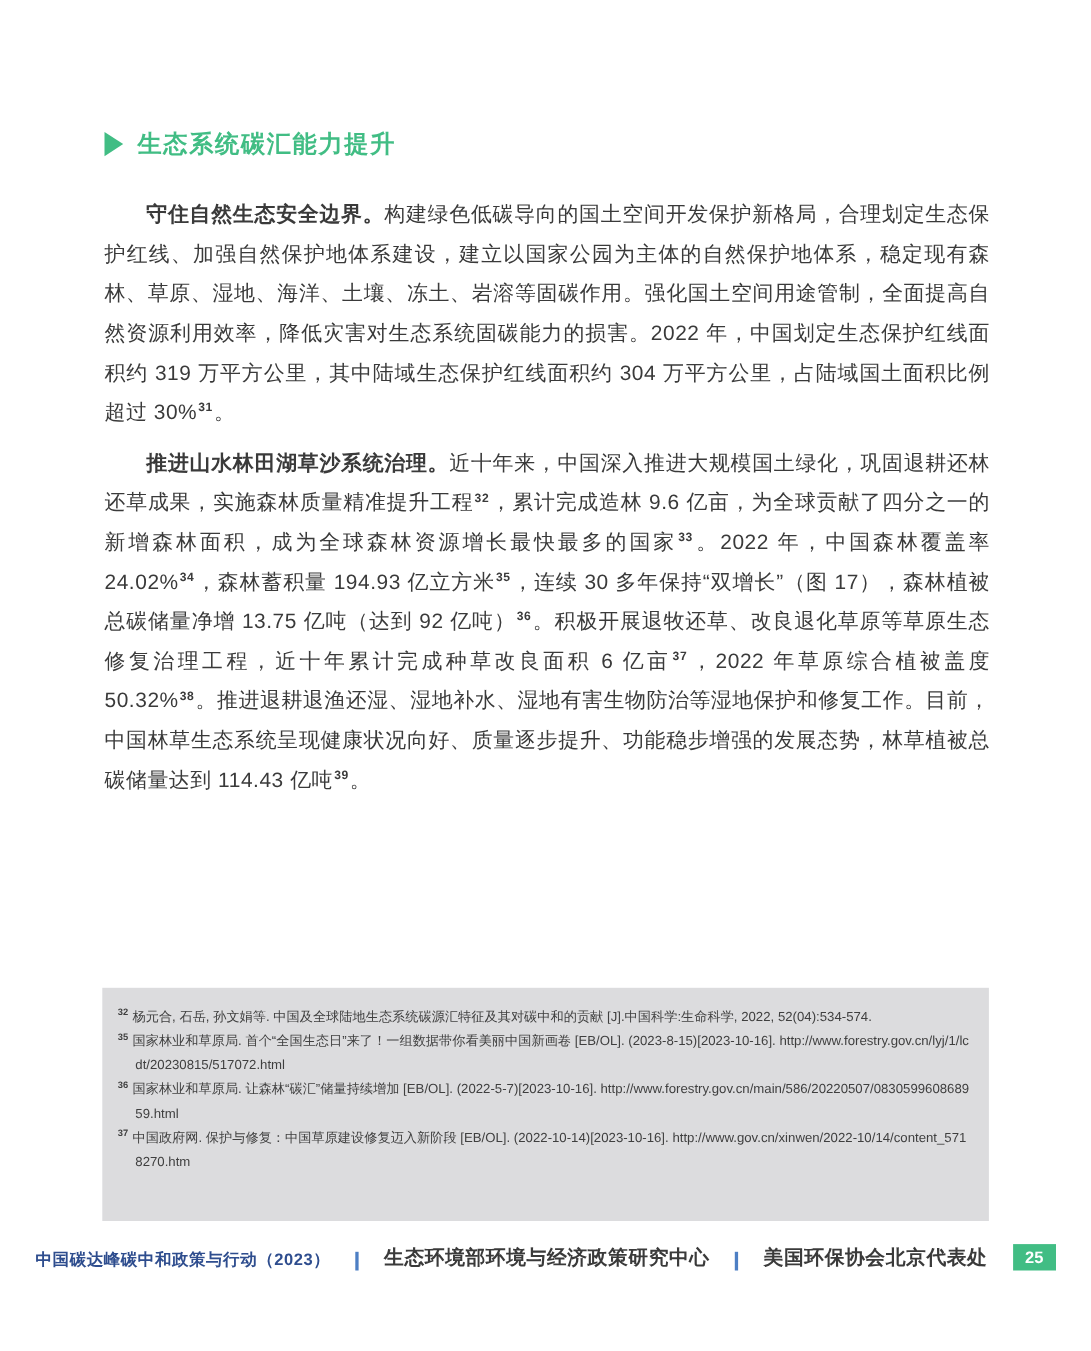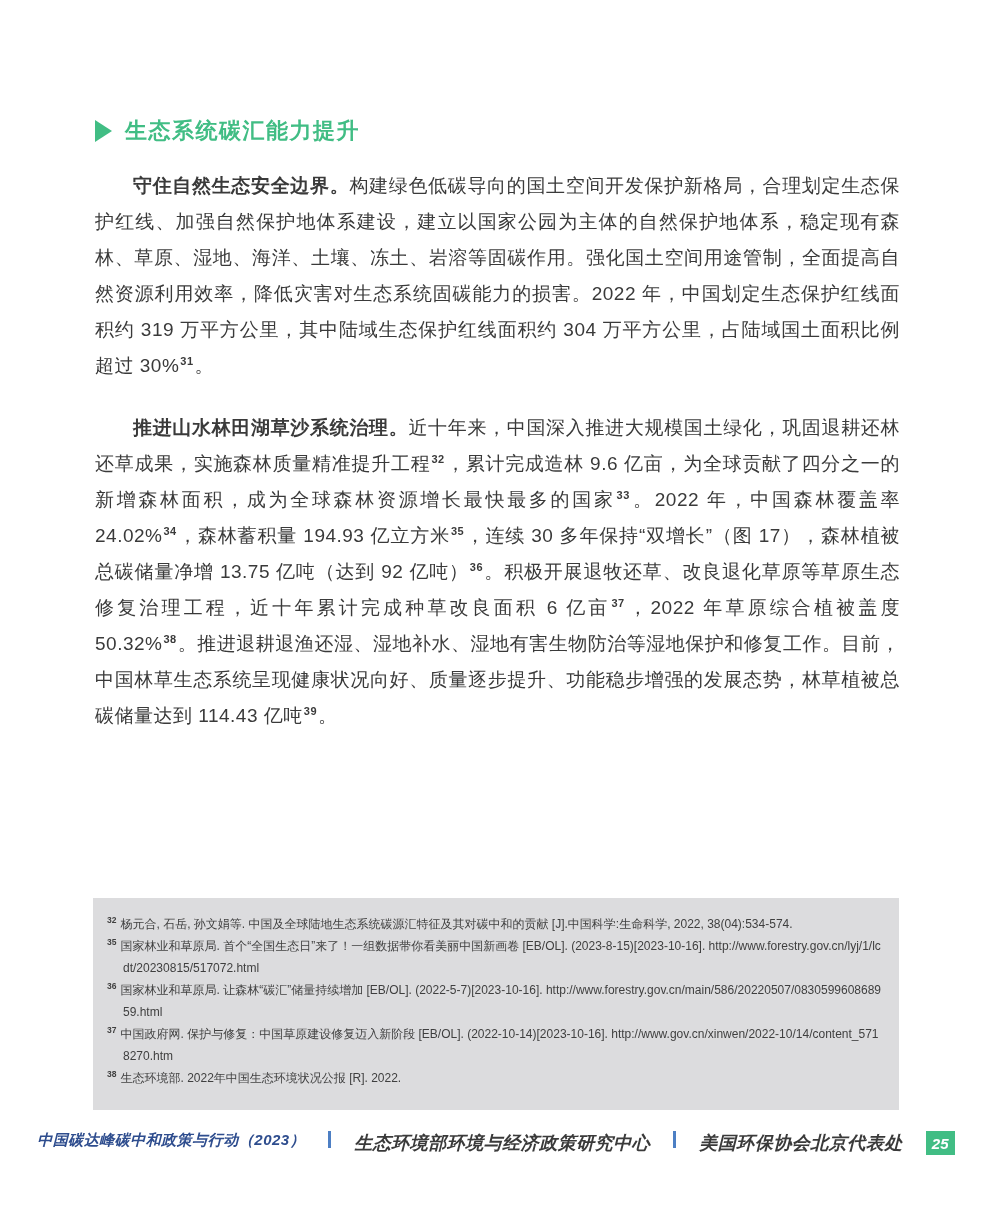--- a/index.html
+++ b/index.html
@@ -24,26 +24,26 @@
     border-top: 11px solid transparent;
     border-bottom: 11px solid transparent;
   }
   .section-title {
     font-size: 22px; font-weight: bold; color: var(--accent, #41bd84);
     letter-spacing: 1.5px;
   }
 
   
   .body-paragraph {
-    margin-top: 22px;
+    margin-top: 32px;
     font-size: 19px; line-height: 36px; color: #3a3a3a;
     text-align: justify; text-indent: 2em;
     letter-spacing: 0.5px;
   }
-  .body-paragraph + .body-paragraph { margin-top: 26px; }
+  .body-paragraph + .body-paragraph { margin-top: 10px; }
   .seg.bold { font-weight: bold; }
   .fn-ref {
     font-size: 11px; font-weight: bold; color: #3a3a3a;
     vertical-align: super; line-height: 0; margin: 0 1px;
   }
 
   
   .footnotes {
     position: absolute; left: 93px; width: 806px; top: 898px; min-height: 212px;
     background: #dcdcde; padding: 15px 18px 16px 14px;
@@ -54,27 +54,27 @@
     word-break: break-all;
   }
   .footnote-num {
     font-size: 8.5px; font-weight: bold; vertical-align: super;
     line-height: 0; margin-right: 4px;
   }
 
   
   .footer {
     position: absolute; left: 0; right: 0; top: 1131px;
-    display: flex; align-items: flex-start; justify-content: center; gap: 23px; font-style: italic;
+    display: flex; align-items: flex-end; justify-content: center; gap: 23px;
   }
   .footer-title { font-size: 15px; font-weight: bold; color: #2e4d8e; letter-spacing: 0.5px; }
   .footer-divider { width: 3px; height: 17px; background: #4d7fc4; flex: 0 0 auto; }
   .footer-org { font-size: 18px; font-weight: bold; color: #3a3a3a; letter-spacing: 0.5px; }
   .page-badge {
-    width: 29px; height: 24px; background: var(--accent, #41bd84);
+    width: 39px; height: 24px; background: var(--accent, #41bd84);
     color: #ffffff; font-size: 15px; font-weight: bold;
     display: flex; align-items: center; justify-content: center;
   }
 </style>
 </head>
 <body>
 
 <div class="page">
   <div class="content">
 
@@ -83,25 +83,24 @@
       <span class="section-title">生态系统碳汇能力提升</span>
     </div>
 
     <div id="paragraphs-container">
         <p class="body-paragraph"><span class="seg bold">守住自然生态安全边界。</span><span class="seg">构建绿色低碳导向的国土空间开发保护新格局，合理划定生态保护红线、加强自然保护地体系建设，建立以国家公园为主体的自然保护地体系，稳定现有森林、草原、湿地、海洋、土壤、冻土、岩溶等固碳作用。强化国土空间用途管制，全面提高自然资源利用效率，降低灾害对生态系统固碳能力的损害。2022 年，中国划定生态保护红线面积约 319 万平方公里，其中陆域生态保护红线面积约 304 万平方公里，占陆域国土面积比例超过 30%</span><sup class="fn-ref">31</sup><span class="seg">。</span></p>
         <p class="body-paragraph"><span class="seg bold">推进山水林田湖草沙系统治理。</span><span class="seg">近十年来，中国深入推进大规模国土绿化，巩固退耕还林还草成果，实施森林质量精准提升工程</span><sup class="fn-ref">32</sup><span class="seg">，累计完成造林 9.6 亿亩，为全球贡献了四分之一的新增森林面积，成为全球森林资源增长最快最多的国家</span><sup class="fn-ref">33</sup><span class="seg">。2022 年，中国森林覆盖率 24.02%</span><sup class="fn-ref">34</sup><span class="seg">，森林蓄积量 194.93 亿立方米</span><sup class="fn-ref">35</sup><span class="seg">，连续 30 多年保持“双增长”（图 17），森林植被总碳储量净增 13.75 亿吨（达到 92 亿吨）</span><sup class="fn-ref">36</sup><span class="seg">。积极开展退牧还草、改良退化草原等草原生态修复治理工程，近十年累计完成种草改良面积 6 亿亩</span><sup class="fn-ref">37</sup><span class="seg">，2022 年草原综合植被盖度 50.32%</span><sup class="fn-ref">38</sup><span class="seg">。推进退耕退渔还湿、湿地补水、湿地有害生物防治等湿地保护和修复工作。目前，中国林草生态系统呈现健康状况向好、质量逐步提升、功能稳步增强的发展态势，林草植被总碳储量达到 114.43 亿吨</span><sup class="fn-ref">39</sup><span class="seg">。</span></p>
       </div>
   </div>
 
   <div class="footnotes" id="footnotes-panel">
-      <p class="footnote-item"><span class="footnote-num">32</span><span>杨元合, 石岳, 孙文娟等. 中国及全球陆地生态系统碳源汇特征及其对碳中和的贡献 [J].中国科学:生命科学, 2022, 38(04):534-574.</span></p>
+      <p class="footnote-item"><span class="footnote-num">32</span><span>杨元合, 石岳, 孙文娟等. 中国及全球陆地生态系统碳源汇特征及其对碳中和的贡献 [J].中国科学:生命科学, 2022, 52(04):534-574.</span></p>
       <p class="footnote-item"><span class="footnote-num">35</span><span>国家林业和草原局. 首个“全国生态日”来了！一组数据带你看美丽中国新画卷 [EB/OL]. (2023-8-15)[2023-10-16]. http://www.forestry.gov.cn/lyj/1/lcdt/20230815/517072.html</span></p>
       <p class="footnote-item"><span class="footnote-num">36</span><span>国家林业和草原局. 让森林“碳汇”储量持续增加 [EB/OL]. (2022-5-7)[2023-10-16]. http://www.forestry.gov.cn/main/586/20220507/083059960868959.html</span></p>
       <p class="footnote-item"><span class="footnote-num">37</span><span>中国政府网. 保护与修复：中国草原建设修复迈入新阶段 [EB/OL]. (2022-10-14)[2023-10-16]. http://www.gov.cn/xinwen/2022-10/14/content_5718270.htm</span></p>
-      <p class="footnote-item"><span class="footnote-num">38</span><span>生态环境部. 2022年中国生态环境状况公报 [R]. 2022.</span></p>
     </div>
 
   <div class="footer">
     <span class="footer-title">中国碳达峰碳中和政策与行动（2023）</span>
     <span class="footer-divider"></span>
     <span class="footer-org">生态环境部环境与经济政策研究中心</span>
     <span class="footer-divider"></span>
     <span class="footer-org">美国环保协会北京代表处</span>
     <span class="page-badge">25</span>
   </div>

